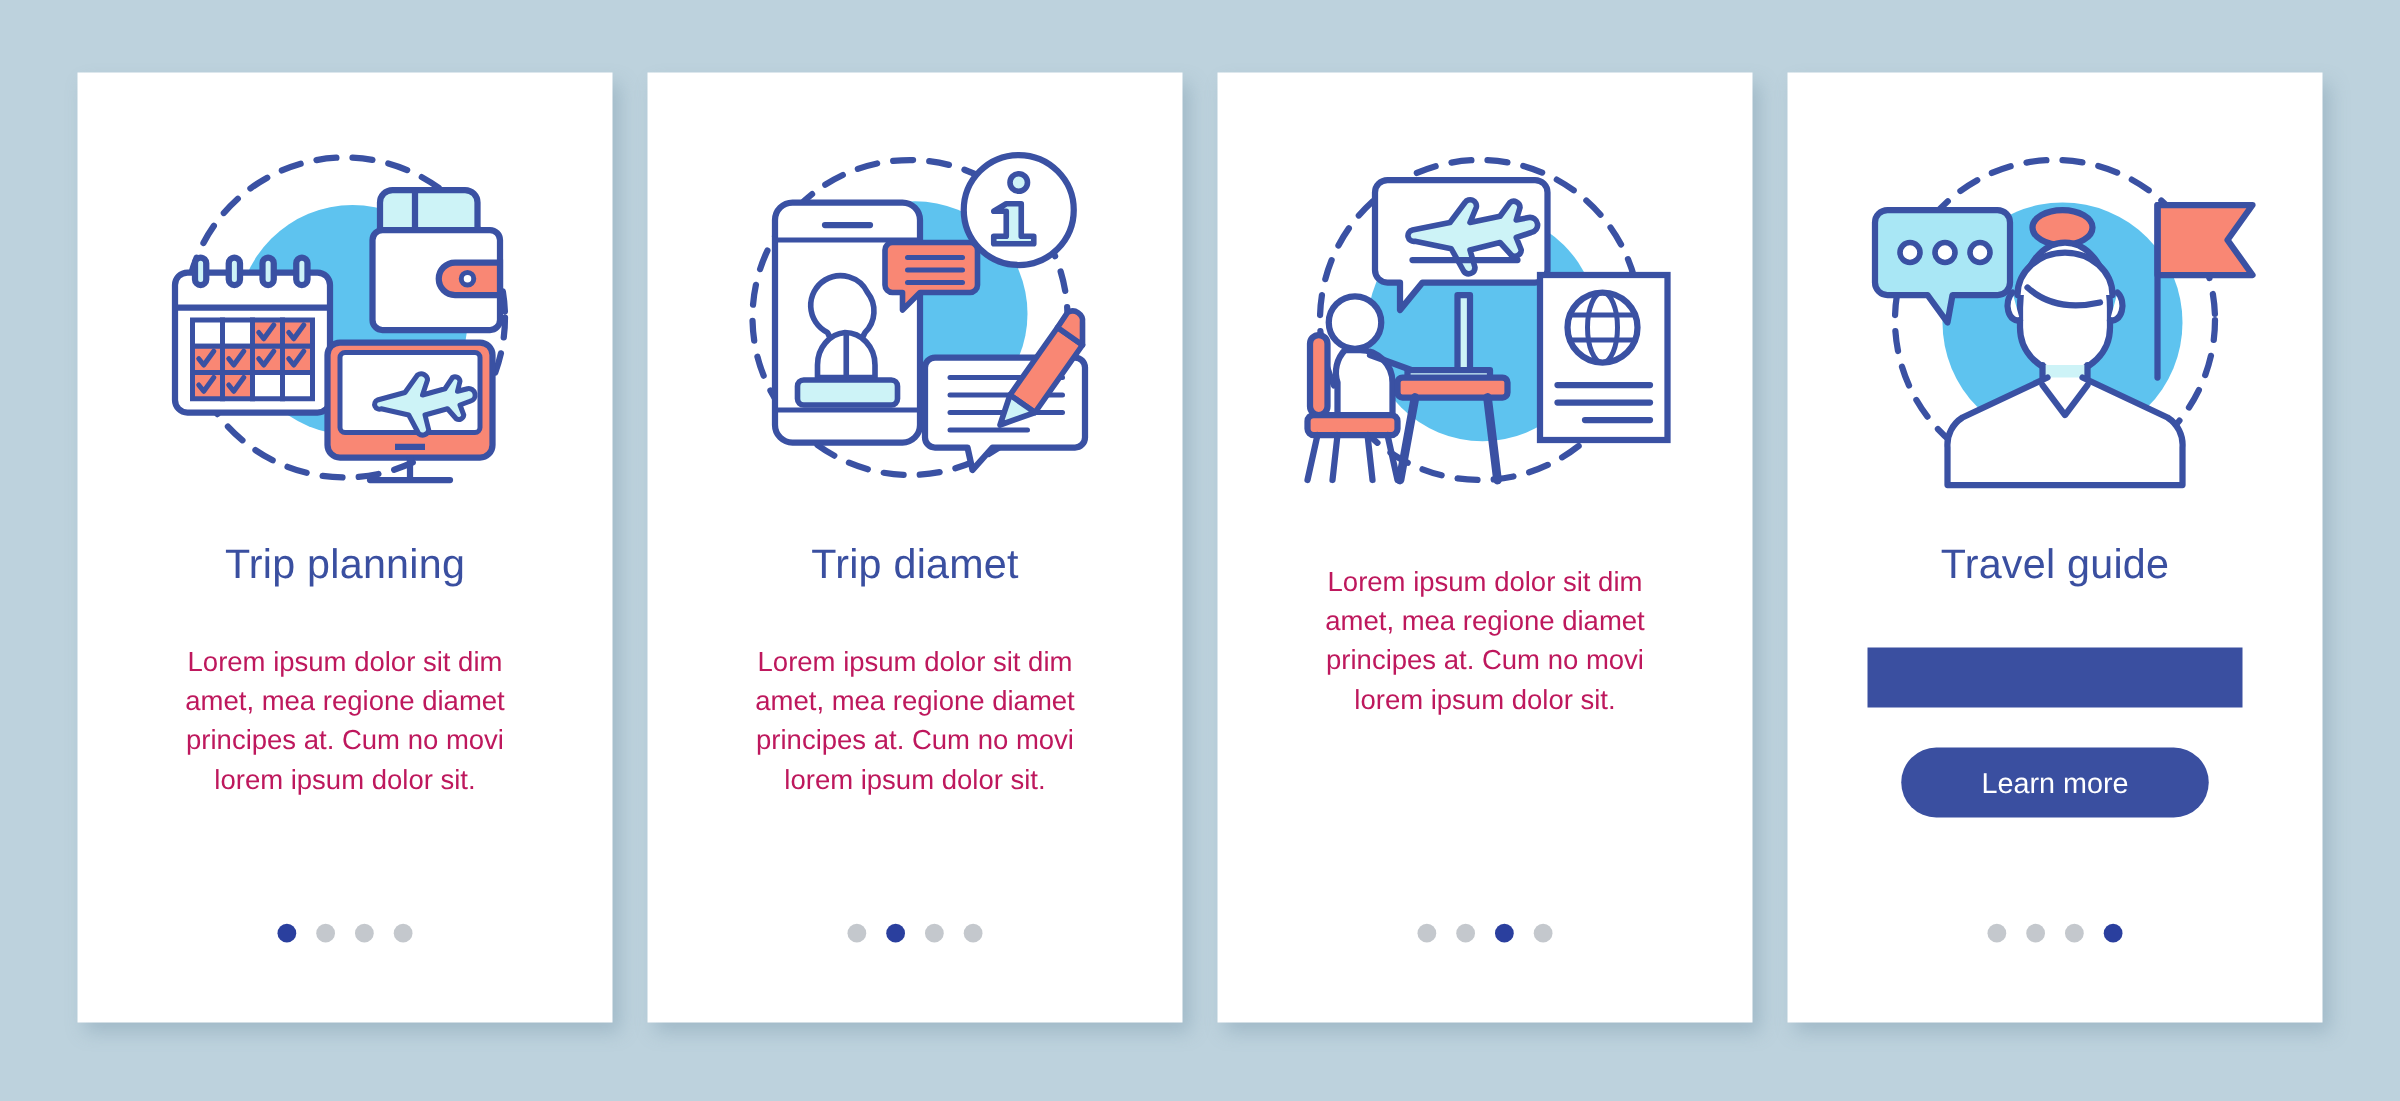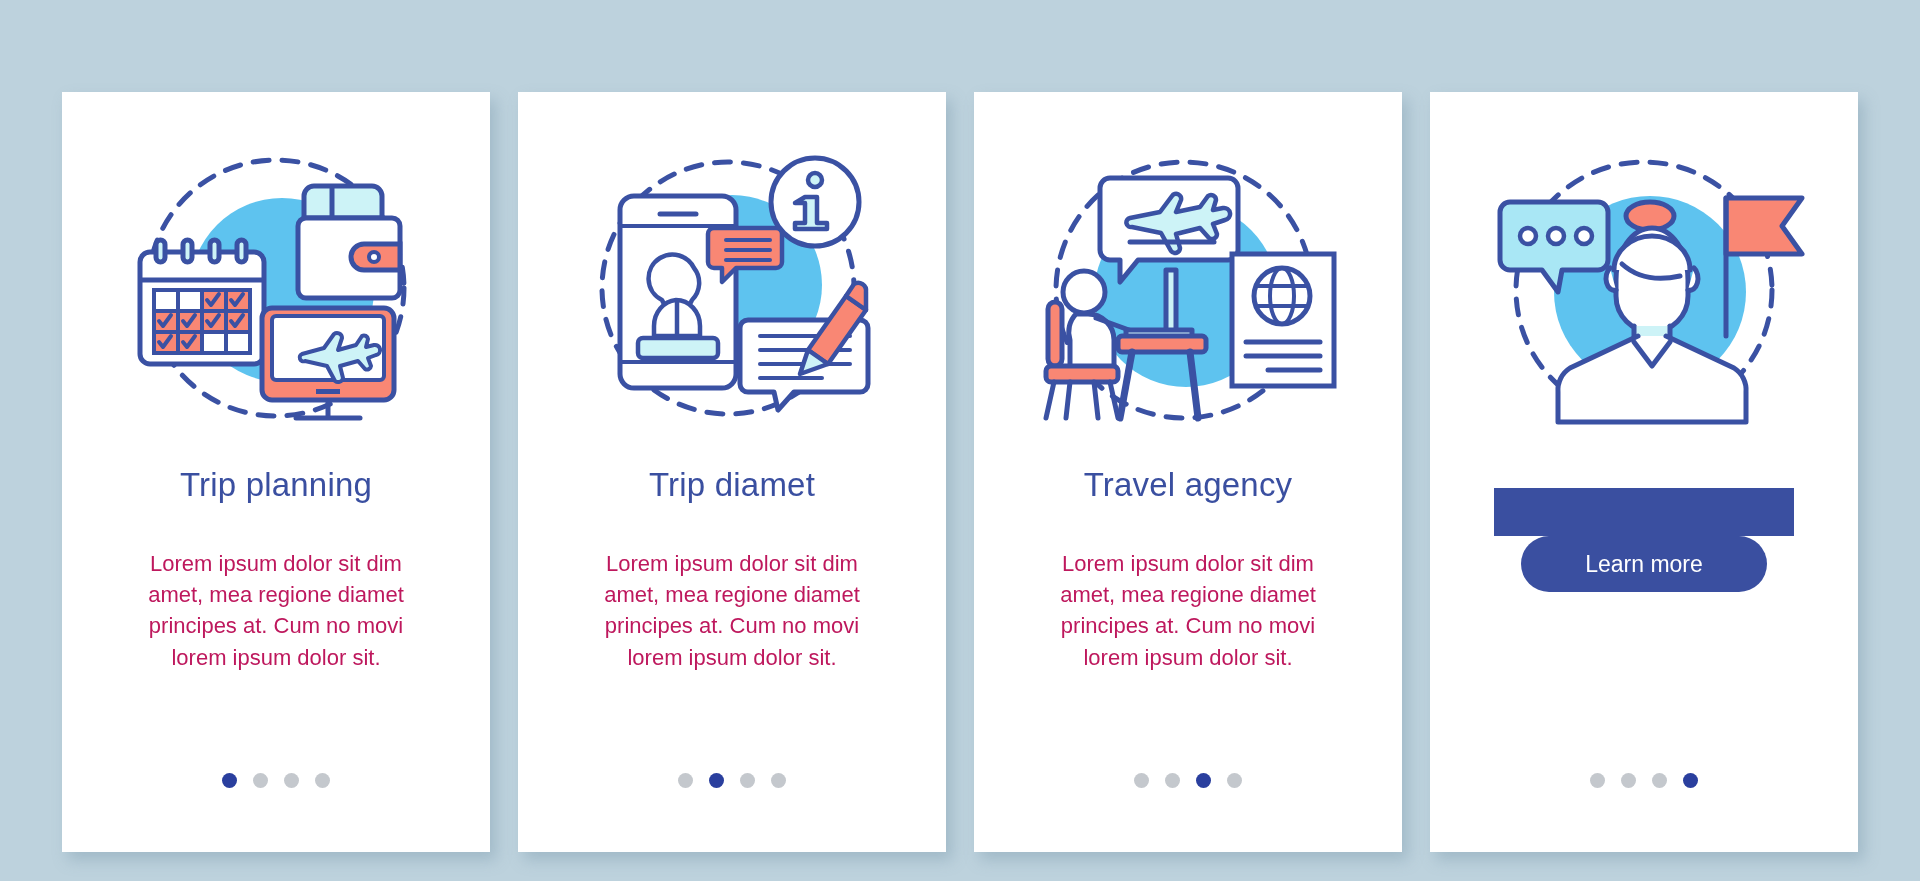--- a/index.html
+++ b/index.html
@@ -15,21 +15,21 @@
     background: #bdd2dd;
     font-family: "Liberation Sans", sans-serif;
     display: flex;
     align-items: flex-start;
     justify-content: center;
   }
 
   #screens-row {
     display: flex;
     gap: 28px;
-    padding-top: 92px;
+    padding-top: 58px;
   }
 
   .card {
     width: 428px;
     height: 760px;
     background: #ffffff;
     box-shadow: 6px 8px 14px rgba(110, 140, 160, 0.35);
     display: flex;
     flex-direction: column;
     align-items: center;
@@ -67,20 +67,21 @@
   }
 
   .placeholder-bar {
     margin-top: 48px;
     width: 300px;
     height: 48px;
     background: #3a4fa0;
   }
 
   .learn-btn {
+    margin-top: 32px;
     width: 246px;
     height: 56px;
     border-radius: 28px;
     background: #3a4fa0;
     color: #ffffff;
     font-size: 23px;
     border: none;
     cursor: pointer;
     font-family: "Liberation Sans", sans-serif;
   }
@@ -284,21 +285,20 @@
           <line x1="237" y1="146" x2="291" y2="146" stroke="#3a51a3" stroke-width="4"></line>
           <line x1="237" y1="166" x2="291" y2="166" stroke="#3a51a3" stroke-width="4"></line>
           <g stroke="#3a51a3" stroke-width="5" stroke-linecap="round">
             <line x1="228" y1="202" x2="302" y2="202"></line>
             <line x1="228" y1="216" x2="302" y2="216"></line>
             <line x1="250" y1="230" x2="302" y2="230"></line>
           </g>
         </g>
       </svg>
     </div>
-    <div class="card-title">Travel agency</div>
     <div class="card-desc">Lorem ipsum dolor sit dim amet, mea regione diamet principes at. Cum no movi lorem ipsum dolor sit.</div>
     <div class="dots">
       <span class="dot"></span>
       <span class="dot"></span>
       <span class="dot active"></span>
       <span class="dot"></span>
     </div>
   </div>
 
   <div class="card">
@@ -327,20 +327,21 @@
           <path d="M140 130 a38 34 0 0 1 76 0" fill="#ffffff"></path>
           <path d="M148 124 q22 20 58 12" fill="none"></path>
           <path d="M136 128 a8 12 0 0 0 6 22" fill="#ffffff"></path>
           <path d="M220 128 a8 12 0 0 1 -6 22" fill="#ffffff"></path>
           <path d="M160 186 v16 l18 24 l18 -24 v-16" fill="#cdf3f7"></path>
           <path d="M164 196 l-68 32 a26 26 0 0 0 -12 24 v30 h188 v-30 a26 26 0 0 0 -12 -24 l-68 -32" fill="#ffffff"></path>
           <path d="M160 202 l18 24 l18 -24" fill="none"></path>
         </g>
       </svg>
     </div>
+    <div class="card-title">Travel guide</div>
     <div class="placeholder-bar"></div>
     <button class="learn-btn">Learn more</button>
     <div class="dots">
       <span class="dot"></span>
       <span class="dot"></span>
       <span class="dot"></span>
       <span class="dot active"></span>
     </div>
   </div>
 

